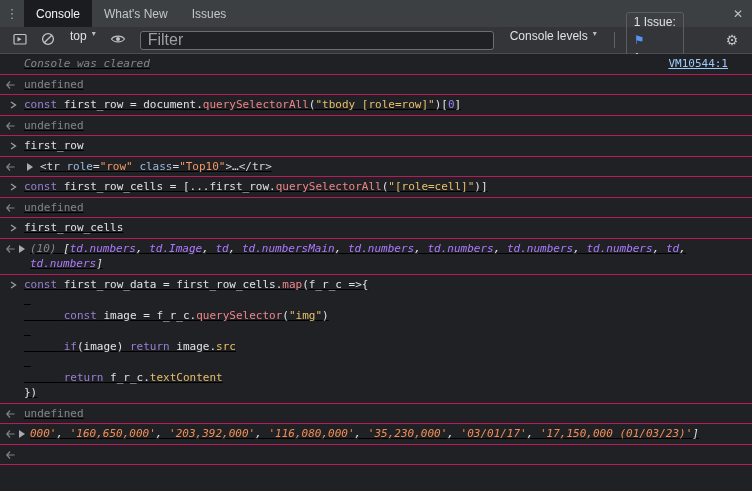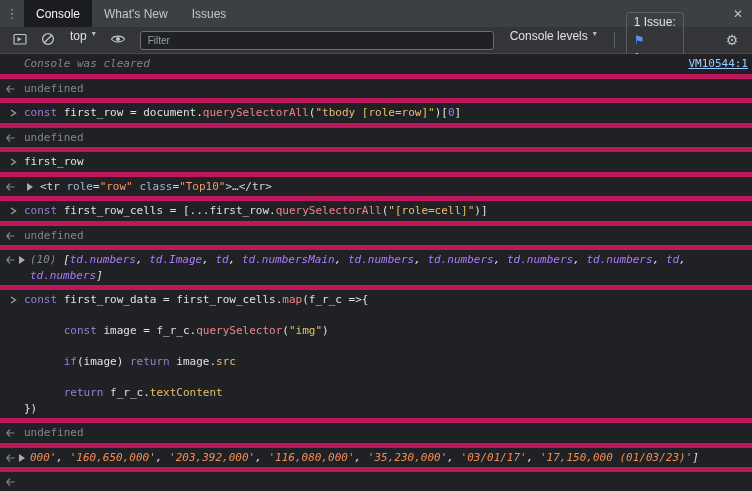--- a/index.html
+++ b/index.html
@@ -43,21 +43,21 @@
     background:none; border:none; cursor:pointer; padding:0;
   }
   .dropdown {
     display:flex; align-items:flex-start; gap:5px; padding:0 6px; height:22px;
     color:#dfe1e5; font-size:12px; cursor:pointer; white-space:nowrap;
   }
   .caret { font-size:8px; color:#b9bcc0; font-family:"DejaVu Sans", sans-serif; }
   .filter-input {
     width:354px; height:19px; margin:0 6px;
     background:#202124; border:1px solid #6b6e73; border-radius:3px;
-    color:#dfe1e5; font-size:10px; padding:0 7px; outline:none;
+    color:#dfe1e5; font-size:16px; padding:0 7px; outline:none;
     font-family:"Liberation Sans", sans-serif;
   }
   .filter-input::placeholder { color:#9aa0a6; }
   .v-sep { width:1px; height:16px; background:#5f6368; margin:0 7px; }
   .issue-badge {
     display:flex; gap:4px;
     border:1px solid #5a5d62; border-radius:3px;
     padding:2px 7px; color:#dfe1e5; font-size:12px; cursor:pointer; white-space:nowrap;flex-direction:column;
   }
   .flag { color:#5693f5; font-size:12px; font-family:"DejaVu Sans", sans-serif; }
@@ -66,26 +66,27 @@
     font-family:"DejaVu Sans", sans-serif;
   }
   
   .console {
     flex:1; overflow:hidden; background:#202124;
     font-family:"DejaVu Sans Mono", monospace; font-size:11px;
   }
   .entry {
     position:relative;
     padding:2px 8px 2px 24px;
-    border-bottom:5px solid #be185d;
+    border-bottom:1px solid #be185d;
+    text-decoration:underline;
   }
   .line { white-space:pre; line-height:15.5px; min-height:15.5px; overflow:hidden; }
   .gutter-icon { position:absolute; top:5px; }
   .srclink {
-    position:absolute; top:3px; right:4px;
+    position:absolute; top:3px; right:24px;
     color:#9ccaff; text-decoration:underline; cursor:pointer;
   }
   
   .c-pl      { color:#dfe1e5; }
   .c-kw      { color:#9a7fd5; }
   .c-fn      { color:#ee8588; }
   .c-str     { color:#e8bf6a; }
   .c-prop    { color:#e8bf6a; }
   .c-num     { color:#9980ff; }
   .c-muted   { color:#81868b; }
@@ -203,20 +204,26 @@
             <path d="M3 2 L7.5 5 L3 8" fill="none" stroke="#9aa0a6" stroke-width="1.3"></path>
           </svg></span>
         <div class="line"><span class="c-kw">const</span><span class="c-pl"> first_row_cells = [...first_row.</span><span class="c-fn">querySelectorAll</span><span class="c-pl">(</span><span class="c-str">"[role=cell]"</span><span class="c-pl">)]</span></div>
       </div>
       <div class="entry result">
         <span class="gutter-icon" style="left:5px"><svg width="11" height="10" viewBox="0 0 11 10">
             <path d="M5 1.5 L1.8 5 L5 8.5 M1.8 5 H9.6" fill="none" stroke="#7d8288" stroke-width="1.2"></path>
           </svg></span>
         <div class="line"><span class="c-muted">undefined</span></div>
       </div>
+      <div class="entry command">
+        <span class="gutter-icon" style="left:8px"><svg width="10" height="10" viewBox="0 0 10 10">
+            <path d="M3 2 L7.5 5 L3 8" fill="none" stroke="#9aa0a6" stroke-width="1.3"></path>
+          </svg></span>
+        <div class="line"><span class="c-pl">first_row_cells</span></div>
+      </div>
       <div class="entry result" style="padding-left: 30px;">
         <span class="gutter-icon" style="left:5px"><svg width="11" height="10" viewBox="0 0 11 10">
             <path d="M5 1.5 L1.8 5 L5 8.5 M1.8 5 H9.6" fill="none" stroke="#7d8288" stroke-width="1.2"></path>
           </svg></span>
         <span class="gutter-icon" style="left:18px"><svg width="8" height="10" viewBox="0 0 8 10">
             <path d="M1 1 L7 5 L1 9 Z" fill="#a7abb2"></path>
           </svg></span>
         <div class="line"><span class="c-mutedit">(10) </span><span class="c-plit">[</span><span class="c-node">td.numbers</span><span class="c-plit">, </span><span class="c-node">td.Image</span><span class="c-plit">, </span><span class="c-node">td</span><span class="c-plit">, </span><span class="c-node">td.numbersMain</span><span class="c-plit">, </span><span class="c-node">td.numbers</span><span class="c-plit">, </span><span class="c-node">td.numbers</span><span class="c-plit">, </span><span class="c-node">td.numbers</span><span class="c-plit">, </span><span class="c-node">td.numbers</span><span class="c-plit">, </span><span class="c-node">td</span><span class="c-plit">,</span></div>
         <div class="line"><span class="c-node">td.numbers</span><span class="c-plit">]</span></div>
       </div>

